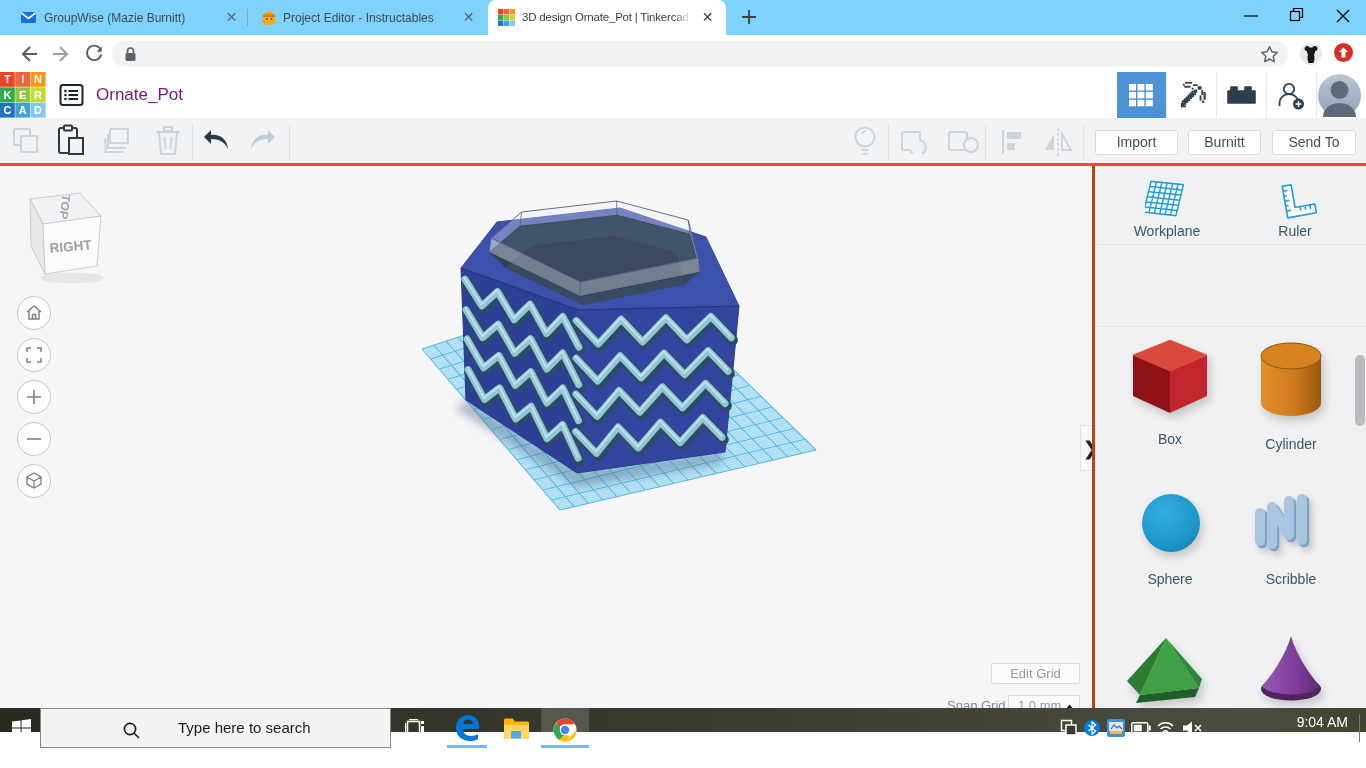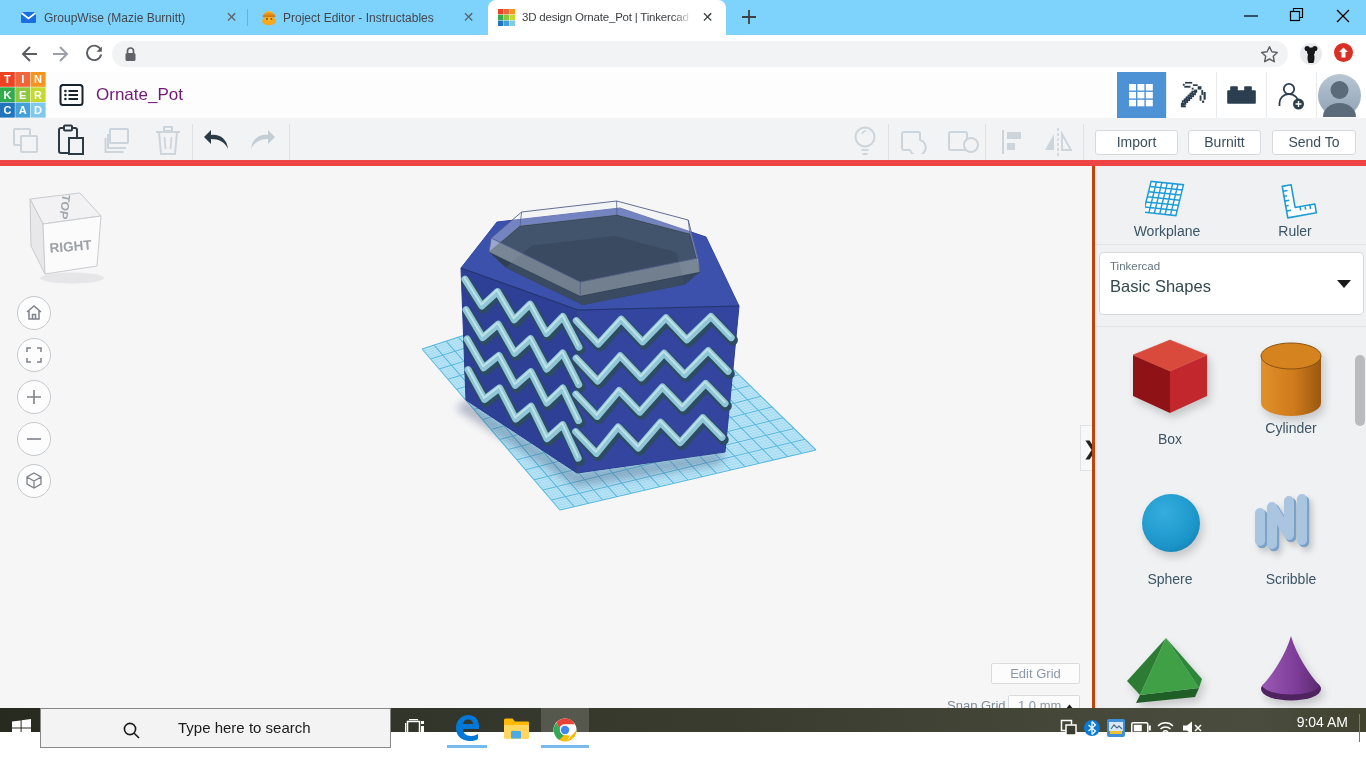--- a/index.html
+++ b/index.html
@@ -16,21 +16,21 @@
 .winctl{position:absolute;top:0;height:31px;width:46px}
 
 #addr{position:absolute;left:0;top:35px;width:1366px;height:37px;background:#fff}
 #omni{position:absolute;left:112px;top:6px;width:1176px;height:26px;background:#f1f3f4;border-radius:13px}
 #url{position:absolute;left:30px;top:6px;font-size:14px;color:#27292d;letter-spacing:.1px}
 
 #tchead{position:absolute;left:0;top:72px;width:1366px;height:46px;background:#fdfdfe}
 #tctitle{position:absolute;left:96px;top:13px;font-size:17px;font-weight:normal;color:#701a75}
 .hicon{position:absolute;top:0;height:46px;border-left:1px solid #e8eaec;background:#fff}
 
-#tbar{position:absolute;left:0;top:118px;width:1366px;height:48px;background:#f2f3f5;border-bottom:6px solid #ef4444}
+#tbar{position:absolute;left:0;top:118px;width:1366px;height:48px;background:#f2f3f5;border-bottom:3px solid #ef4444}
 .tsep{position:absolute;top:6px;width:1px;height:36px;background:#dfe2e5}
 .tbtn{position:absolute;top:12px;height:25px;background:#fff;border:1px solid #d7dadd;border-radius:3px;font-size:14px;color:#3b4f5c;text-align:center;line-height:23px}
 
 #vp{position:absolute;left:0;top:166px;width:1092px;height:562px;background:#f6f6f7;overflow:hidden}
 .navc{position:absolute;left:17px;width:34px;height:34px;border-radius:50%;background:#fdfdfd;border:1px solid #c5c9cd}
 #editgrid{position:absolute;left:991px;top:497px;width:89px;height:21px;background:#fcfcfd;border:1px solid #d9dcde;border-radius:2px;font-size:13px;color:#8a9aa8;text-align:center;line-height:19px}
 #snaplbl{position:absolute;left:947px;top:532px;font-size:13px;color:#7b8c99}
 #snapdd{position:absolute;left:1008px;top:529px;width:72px;height:22px;background:#fcfcfd;border:1px solid #d9dcde;border-radius:2px;font-size:13px;color:#8a97a3;line-height:20px}
 #collapse{position:absolute;left:1080px;top:259px;width:20px;height:46px;background:#f7f8f9;border:1px solid #dfe2e6;border-right:none;color:#222;font-size:19px;line-height:46px;text-align:center}
 
@@ -399,27 +399,20 @@
   <div class="plabel" style="left:1111px;top:0;position:fixed"></div>
   <svg class="abs" style="left:182px;top:15px" width="40" height="40" viewBox="0 0 40 40">
         <g transform="rotate(-10,20,20)" stroke="#1e9cd7" stroke-width="1.6" fill="#fff" stroke-linejoin="round">
           <path d="M8 3 h9 v23 h20 v9 H8 Z"></path>
           <path d="M8 8 h4.5 M8 13 h3 M8 18 h4.5 M8 23 h3 M8 28 h4.5 M22 30 v-4.5 M27 30 v-3 M32 30 v-4.5"></path>
         </g>
       </svg>
   <div class="plabel" style="left:12px;top:57px">Workplane</div>
   <div class="plabel" style="left:140px;top:57px">Ruler</div>
   <div style="position:absolute;left:0;top:78px;width:274px;height:1px;background:#e2e3e5"></div>
-  <div id="ddbox">
-    <div style="position:absolute;left:10px;top:7px;font-size:11.5px;color:#64747f">Tinkercad</div>
-    <div style="position:absolute;left:10px;top:24px;font-size:16.5px;color:#33484f">Basic Shapes</div>
-    <svg class="abs" style="left:236px;top:26px" width="16" height="10" viewBox="0 0 16 10">
-          <path d="M1 1 L8 9 L15 1 Z" fill="#1b1b1b"></path>
-        </svg>
-  </div>
   <div style="position:absolute;left:0;top:160px;width:274px;height:1px;background:#e2e3e5"></div>
 
   <svg class="abs" style="left:0px;top:165px" width="274px" height="400" viewBox="0 0 274 400">
 <defs>
 <linearGradient id="cyl" x1="0" y1="0" x2="1" y2="0">
             <stop offset="0" stop-color="#e0902a"></stop>
             <stop offset="0.55" stop-color="#cf7a1c"></stop>
             <stop offset="1" stop-color="#9a5810"></stop>
           </linearGradient>
 <radialGradient id="sph" cx="0.38" cy="0.32" r="0.85">
@@ -455,21 +448,21 @@
           <polygon points="-7,-33 -33,24 26,17" fill="#3fa045"></polygon>
           <polygon points="-7,-33 26,17 29,8" fill="#2c8738"></polygon>
         </g>
 <g transform="translate(196,339)" filter="drop-shadow(3px 5px 4px rgba(0,0,0,0.18))">
           <ellipse cx="0" cy="19" rx="30" ry="11.5" fill="#4e2360"></ellipse>
           <path d="M0,-34 C-5,-16 -18,4 -29,16 A30 11.5 0 0 0 29,16 C18,4 5,-16 0,-34 Z" fill="url(#cone)"></path>
         </g>
 
   </svg>
   <div class="plabel" style="left:15px;top:265px">Box</div>
-  <div class="plabel" style="left:136px;top:254px">Cylinder</div>
+  <div class="plabel" style="left:136px;top:270px">Cylinder</div>
   <div class="plabel" style="left:15px;top:405px">Sphere</div>
   <div class="plabel" style="left:136px;top:405px">Scribble</div>
   <div class="plabel" style="left:15px;top:546px">Roof</div>
   <div class="plabel" style="left:136px;top:546px">Cone</div>
   <div style="position:absolute;left:260px;top:189px;width:10px;height:71px;border-radius:5px;background:#b9bbbe"></div>
 </div>
 
 <div id="taskbar">
   <svg class="abs" style="left:12px;top:11px" width="19" height="19" viewBox="0 0 19 19">
         <g fill="#fff">

